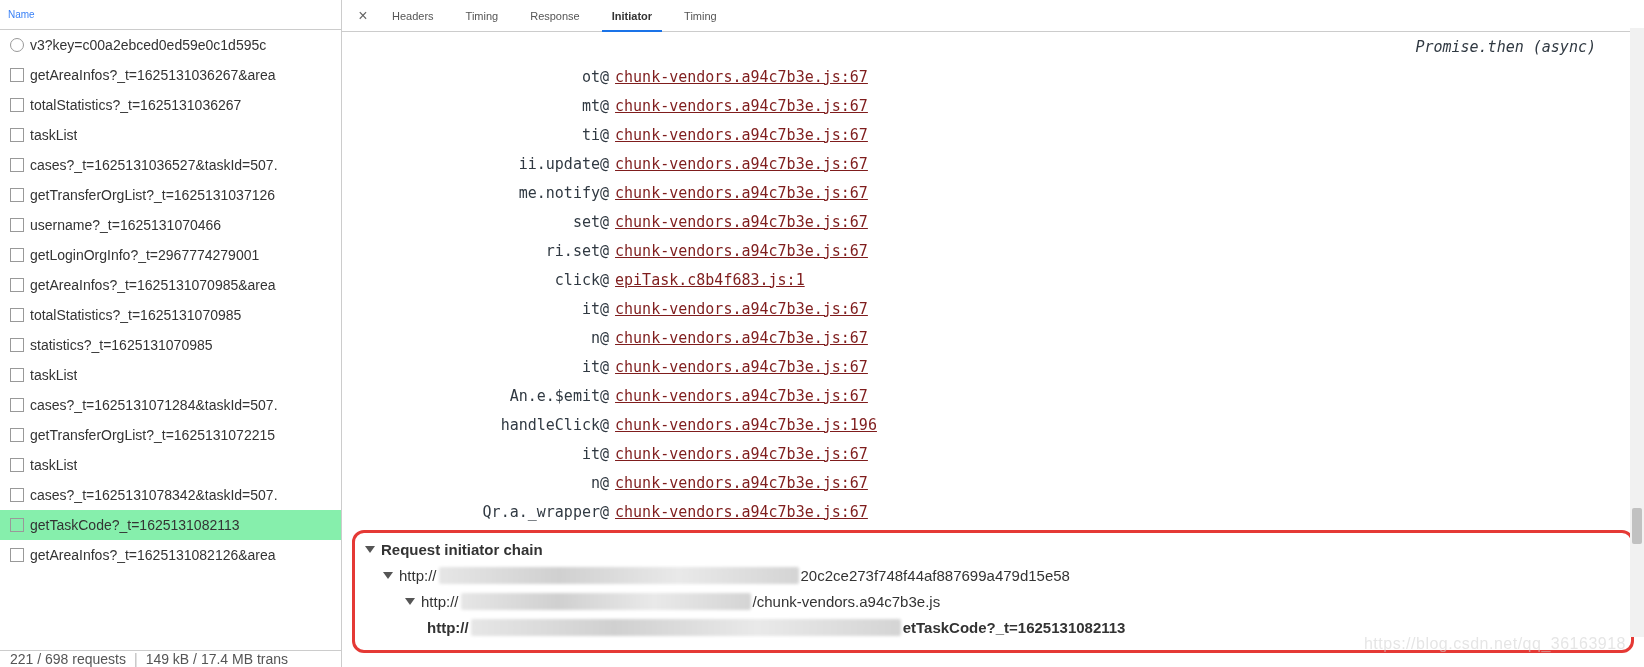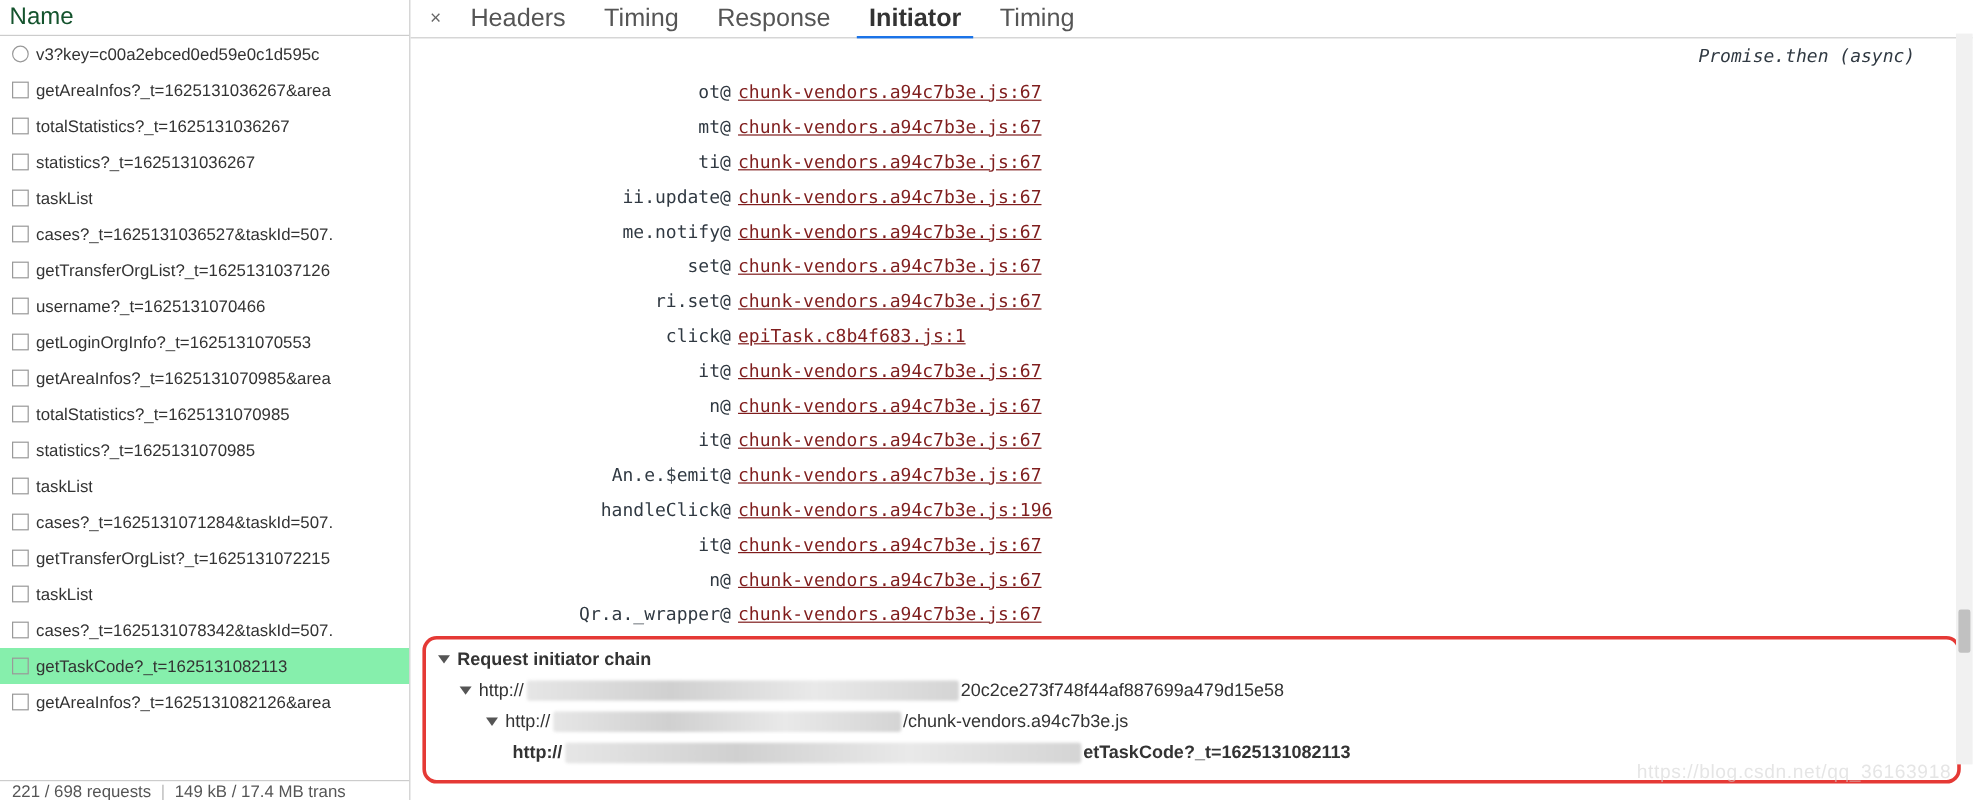--- a/index.html
+++ b/index.html
@@ -1,33 +1,33 @@
 <!DOCTYPE html>
 <html><head>
 <meta charset="utf-8">
 <style>
 * { margin:0; padding:0; box-sizing:border-box; }
 body { font-family:"Segoe UI",Arial,sans-serif; font-size:14px; color:#303942; background:#fff; overflow:hidden; width:1644px; height:667px; position:relative; }
 .wrap { display:flex; height:100%; }
 .left { width:342px; border-right:1px solid #ccc; display:flex; flex-direction:column; }
-.left-hd { height:30px; border-bottom:1px solid #ccc; display:flex; align-items:center; padding-left:8px; font-size:20px; color:#14532d; }
+.left-hd { height:30px; border-bottom:1px solid #ccc; display:flex; align-items:center; padding-left:8px; font-size:10px; color:#3b82f6; }
 .req-list { flex:1; overflow:hidden; position:relative; }
 .req-row { height:30px; display:flex; align-items:center; padding-left:10px; white-space:nowrap; overflow:hidden; font-size:14px; color:#333; cursor:pointer; }
 .req-row.sel { background:#86efac; }
 .chk { width:14px; height:14px; border:1px solid #999; margin-right:6px; flex-shrink:0; }
 .clock { width:14px; height:14px; border:1px solid #999; border-radius:50%; margin-right:6px; flex-shrink:0; position:relative; }
 .req-txt { overflow:hidden; text-overflow:clip; }
 .left-ft { height:17px; border-top:1px solid #ccc; display:flex; align-items:center; padding-left:10px; font-size:14px; color:#555; }
 .left-ft .sep { margin:0 8px; color:#bbb; }
 .vscroll { position:absolute; right:0; top:28px; bottom:30px; width:14px; background:#f1f1f1; }
 .vthumb { position:absolute; top:480px; width:10px; left:2px; height:36px; background:#c1c1c1; border-radius:2px; }
 .right { flex:1; display:flex; flex-direction:column; overflow:hidden; }
 .tabs { height:32px; border-bottom:1px solid #ccc; display:flex; align-items:stretch; padding-left:8px; }
 .close-x { width:26px; display:flex; align-items:center; justify-content:center; color:#666; cursor:pointer; font-size:16px; }
-.tab { padding:12px 16px; display:flex; align-items:center; color:#555; cursor:pointer; font-size:21px; position:relative; }
+.tab { padding:12px 16px; display:flex; align-items:center; color:#555; cursor:pointer; font-size:11px; position:relative; }
 .tab.active { color:#333;font-weight:bold; }
 .tab.active::after { content:""; position:absolute; left:6px; right:6px; bottom:-1px; height:2px; background:#1a73e8; }
 .panel { flex:1; overflow:hidden; font-family:Consolas,Menlo,monospace; font-size:15px;text-align:right; }
 .pad { padding:6px 48px; }
 .ital { font-style:italic; }
 .stk { display:flex; height:29px; align-items:center; }
 .stk .fn { width:210px; white-space:pre; }
 .stk .at { margin-right:6px; }
 .lnk { color:#7f1d1d; text-decoration:underline; cursor:pointer; }
 .chain-box { margin:4px 10px 8px 10px; border:3px solid #e53935; border-radius:12px; padding:8px 10px 10px 10px; font-family:"Segoe UI",Arial,sans-serif; }
@@ -54,41 +54,37 @@
         <div class="req-row">
           <span class="chk"></span>
           <span class="req-txt">getAreaInfos?_t=1625131036267&amp;area</span>
         </div>
         <div class="req-row">
           <span class="chk"></span>
           <span class="req-txt">totalStatistics?_t=1625131036267</span>
         </div>
         <div class="req-row">
           <span class="chk"></span>
-          <span class="req-txt">statistics?_t=1625131036267</span>
-        </div>
-        <div class="req-row">
-          <span class="chk"></span>
           <span class="req-txt">taskList</span>
         </div>
         <div class="req-row">
           <span class="chk"></span>
           <span class="req-txt">cases?_t=1625131036527&amp;taskId=507.</span>
         </div>
         <div class="req-row">
           <span class="chk"></span>
           <span class="req-txt">getTransferOrgList?_t=1625131037126</span>
         </div>
         <div class="req-row">
           <span class="chk"></span>
           <span class="req-txt">username?_t=1625131070466</span>
         </div>
         <div class="req-row">
           <span class="chk"></span>
-          <span class="req-txt">getLoginOrgInfo?_t=1625131070553</span>
+          <span class="req-txt">getLoginOrgInfo?_t=2967774279001</span>
         </div>
         <div class="req-row">
           <span class="chk"></span>
           <span class="req-txt">getAreaInfos?_t=1625131070985&amp;area</span>
         </div>
         <div class="req-row">
           <span class="chk"></span>
           <span class="req-txt">totalStatistics?_t=1625131070985</span>
         </div>
         <div class="req-row">

